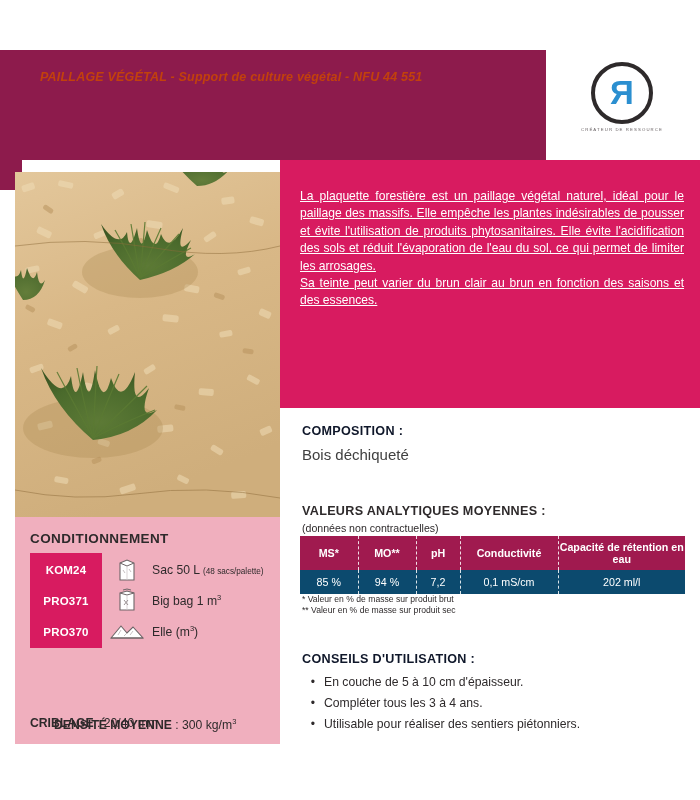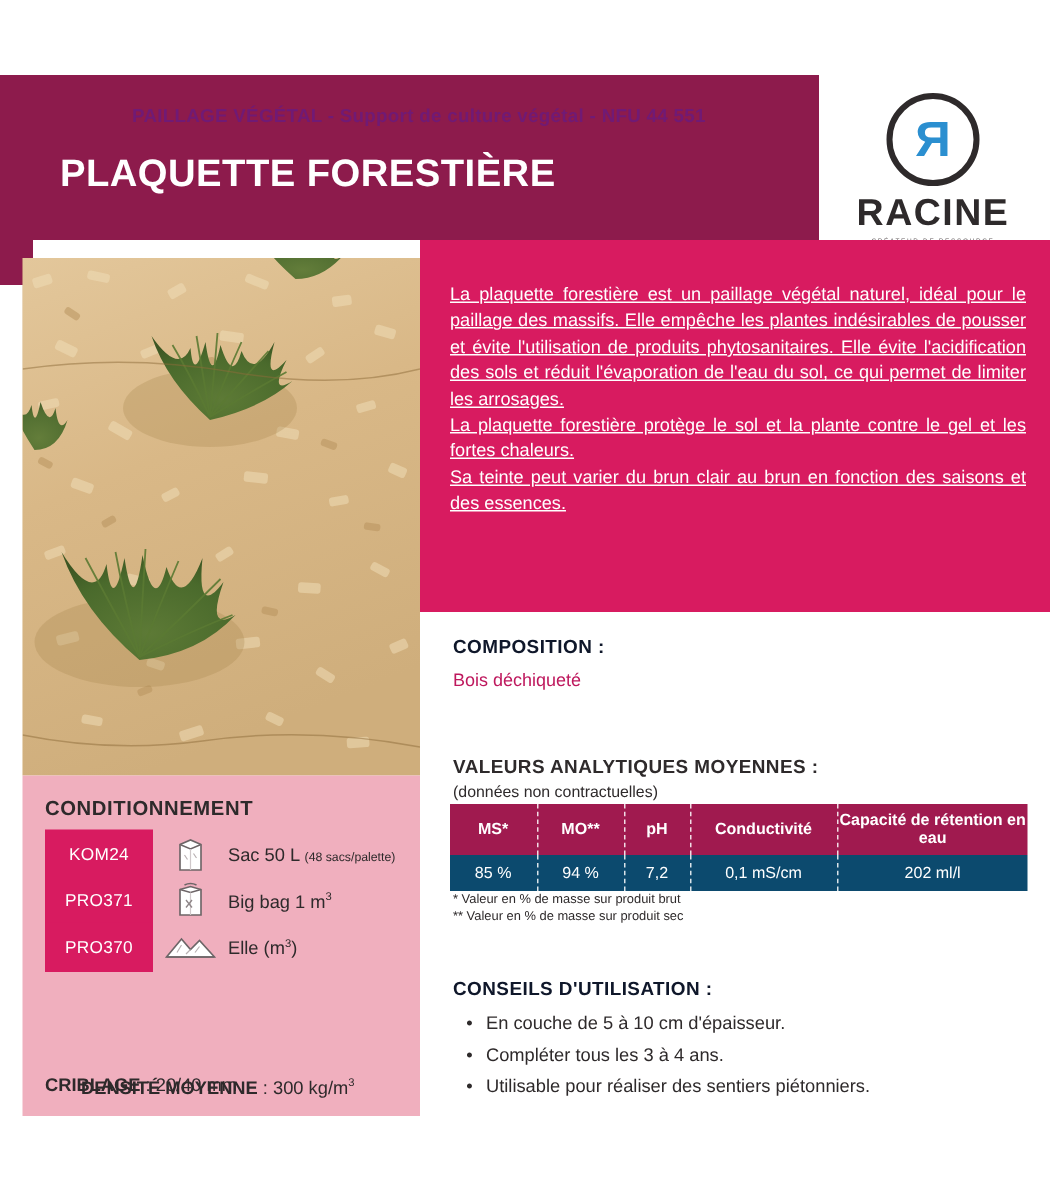--- a/index.html
+++ b/index.html
@@ -2,21 +2,21 @@
 <html><head>
 <meta charset="utf-8">
 <style>
   html,body{margin:0;padding:0;}
   body{width:700px;height:800px;background:#ffffff;font-family:"Liberation Sans",sans-serif;overflow:hidden;}
   .page{position:relative;width:700px;height:800px;background:#fff;}
 
   
   .header-bar{position:absolute;left:0;top:50px;width:546px;height:110px;background:#8d1b4c;}
   .header-tab{position:absolute;left:0;top:160px;width:22px;height:30px;background:#8d1b4c;}
-  .header-sub{position:absolute;left:40px;top:70px;width:480px;color:#701a75;font-size:12.5px;font-weight:bold;letter-spacing:.2px;margin-left:48px;}
+  .header-sub{position:absolute;left:40px;top:70px;width:480px;color:#c2410c;font-size:12.5px;font-weight:bold;font-style:italic;letter-spacing:.2px;}
   .header-title{position:absolute;left:40px;top:102px;width:500px;color:#ffffff;font-size:25.5px;font-weight:bold;letter-spacing:.3px;}
 
   
   .logo-box{position:absolute;left:552px;top:58px;width:140px;height:110px;background:#fff;display:flex;flex-direction:column;align-items:center;justify-content:flex-start;}
   .logo-circle{width:54px;height:54px;border-radius:50%;border:4px solid #2e2a2b;display:flex;align-items:center;justify-content:center;margin-top:4px;}
   .logo-r{font-family:"Liberation Sans",sans-serif;font-size:33px;font-weight:bold;color:#2b8fd0;transform:scaleX(-1);line-height:1;margin-top:-2px;}
   .logo-word{margin-top:6px;font-size:25px;font-weight:bold;color:#2e2a2b;letter-spacing:1px;line-height:1;}
   .logo-tag{margin-top:3px;font-size:4.3px;color:#6a6365;letter-spacing:1.1px;}
 
   
@@ -26,33 +26,33 @@
   
   .desc-panel{position:absolute;left:280px;top:160px;width:420px;height:248px;background:#d81b60;}
   .desc-text{position:absolute;left:300px;top:188px;width:384px;color:#ffffff;font-size:12.1px;line-height:17.4px;text-align:justify;}
   .desc-text p{margin:0;text-decoration:underline;}
 
   
   .cond-panel{position:absolute;left:15px;top:517px;width:265px;height:227px;background:#f0afbe;}
   .cond-title{position:absolute;left:30px;top:531px;font-size:13.5px;font-weight:bold;color:#2e2a2b;letter-spacing:.4px;}
   .cond-list{position:absolute;left:30px;top:556px;width:245px;}
   .cond-row{display:flex;align-items:center;height:27px;margin-bottom:4px;}
-  .code-badge{width:72px;height:33px;background:#d81b60;color:#fff;font-size:11.5px;font-weight:normal;display:flex;align-items:center;justify-content:center;letter-spacing:.2px;}
+  .code-badge{width:72px;height:33px;background:#d81b60;color:#fff;font-size:11.5px;font-weight:bold;display:flex;align-items:center;justify-content:center;letter-spacing:.2px;}
   .pk-icon{width:34px;display:flex;align-items:center;justify-content:center;margin-left:8px;}
   .pk-label{margin-left:8px;font-size:12.2px;color:#2e2a2b;}
   .pk-label .small{font-size:8.2px;}
   .pk-label sup{font-size:7.5px;}
   .dens-line{position:absolute;left:30px;top:717px;font-size:12.2px;color:#2e2a2b;padding-left:24px;}
   .crib-line{position:absolute;left:30px;top:716px;font-size:12.2px;color:#2e2a2b;}
   .dens-line b,.crib-line b{font-weight:bold;}
   .dens-line sup{font-size:7.5px;}
 
   
   .compo-title{position:absolute;left:302px;top:424px;font-size:12.6px;font-weight:bold;color:#0f172a;letter-spacing:.3px;}
-  .compo-val{position:absolute;left:302px;top:446px;font-size:12px;color:#be185d;}
+  .compo-val{position:absolute;left:302px;top:446px;font-size:15px;color:#404040;}
 
   .val-title{position:absolute;left:302px;top:504px;font-size:12.6px;font-weight:bold;color:#2e2a2b;letter-spacing:.3px;}
   .val-sub{position:absolute;left:302px;top:522px;font-size:10.6px;color:#2e2a2b;}
 
   .tbl{position:absolute;left:300px;top:536px;width:385px;border-collapse:collapse;table-layout:fixed;}
   .tbl th{background:#a01a4f;color:#fff;font-size:10.7px;font-weight:bold;height:32px;vertical-align:middle;text-align:center;border-right:1px dashed rgba(255,255,255,.85);line-height:12.5px;}
   .tbl td{background:#0c4a6e;color:#fff;font-size:10.7px;height:22px;vertical-align:middle;text-align:center;border-right:1px dashed rgba(255,255,255,.85);}
   .tbl th:last-child,.tbl td:last-child{border-right:none;}
 
   .fn1{position:absolute;left:302px;top:594px;font-size:8.6px;color:#2e2a2b;}
@@ -64,27 +64,25 @@
   .adv-bullet{width:22px;text-align:center;}
 </style>
 </head>
 <body>
 
 <div class="page">
 
   <div class="header-bar"></div>
   <div class="header-tab"></div>
   <div class="header-sub">PAILLAGE VÉGÉTAL - Support de culture végétal - NFU 44 551</div>
-  <div class="header-title">PLAQUETTE FORESTIÈRE</div>
 
   <div class="logo-box">
     <div class="logo-circle">
       <span class="logo-r">R</span>
     </div>
-    <div class="logo-word">RACINE</div>
     <div class="logo-tag">CRÉATEUR DE RESSOURCE</div>
   </div>
 
   <div class="photo">
     <svg width="265" height="345" viewBox="0 0 265 345">
       <defs>
         <linearGradient id="gbase" x1="0" y1="0" x2="0.3" y2="1">
           <stop offset="0%" stop-color="#e3c79b"></stop>
           <stop offset="45%" stop-color="#d9b887"></stop>
           <stop offset="100%" stop-color="#cfae7c"></stop>
@@ -179,21 +177,20 @@
       <g stroke="#8d6b3a" stroke-width="1" opacity="0.5" fill="none">
         <path d="M0 318 Q 60 330 120 322 Q 190 312 265 326"></path>
         <path d="M0 74 Q 70 64 140 76 Q 210 88 265 74"></path>
       </g>
     </svg>
   </div>
 
   <div class="desc-panel"></div>
   <div class="desc-text">
     <p>La plaquette forestière est un paillage végétal naturel, idéal pour le paillage des massifs. Elle empêche les plantes indésirables de pousser et évite l'utilisation de produits phytosanitaires. Elle évite l'acidification des sols et réduit l'évaporation de l'eau du sol, ce qui permet de limiter les arrosages.</p>
-    <p>La plaquette forestière protège le sol et la plante contre le gel et les fortes chaleurs.</p>
     <p>Sa teinte peut varier du brun clair au brun en fonction des saisons et des essences.</p>
   </div>
 
   <div class="compo-title">COMPOSITION :</div>
   <div class="compo-val">Bois déchiqueté</div>
 
   <div class="val-title">VALEURS ANALYTIQUES MOYENNES :</div>
   <div class="val-sub">(données non contractuelles)</div>
   <table class="tbl">
     <colgroup>

